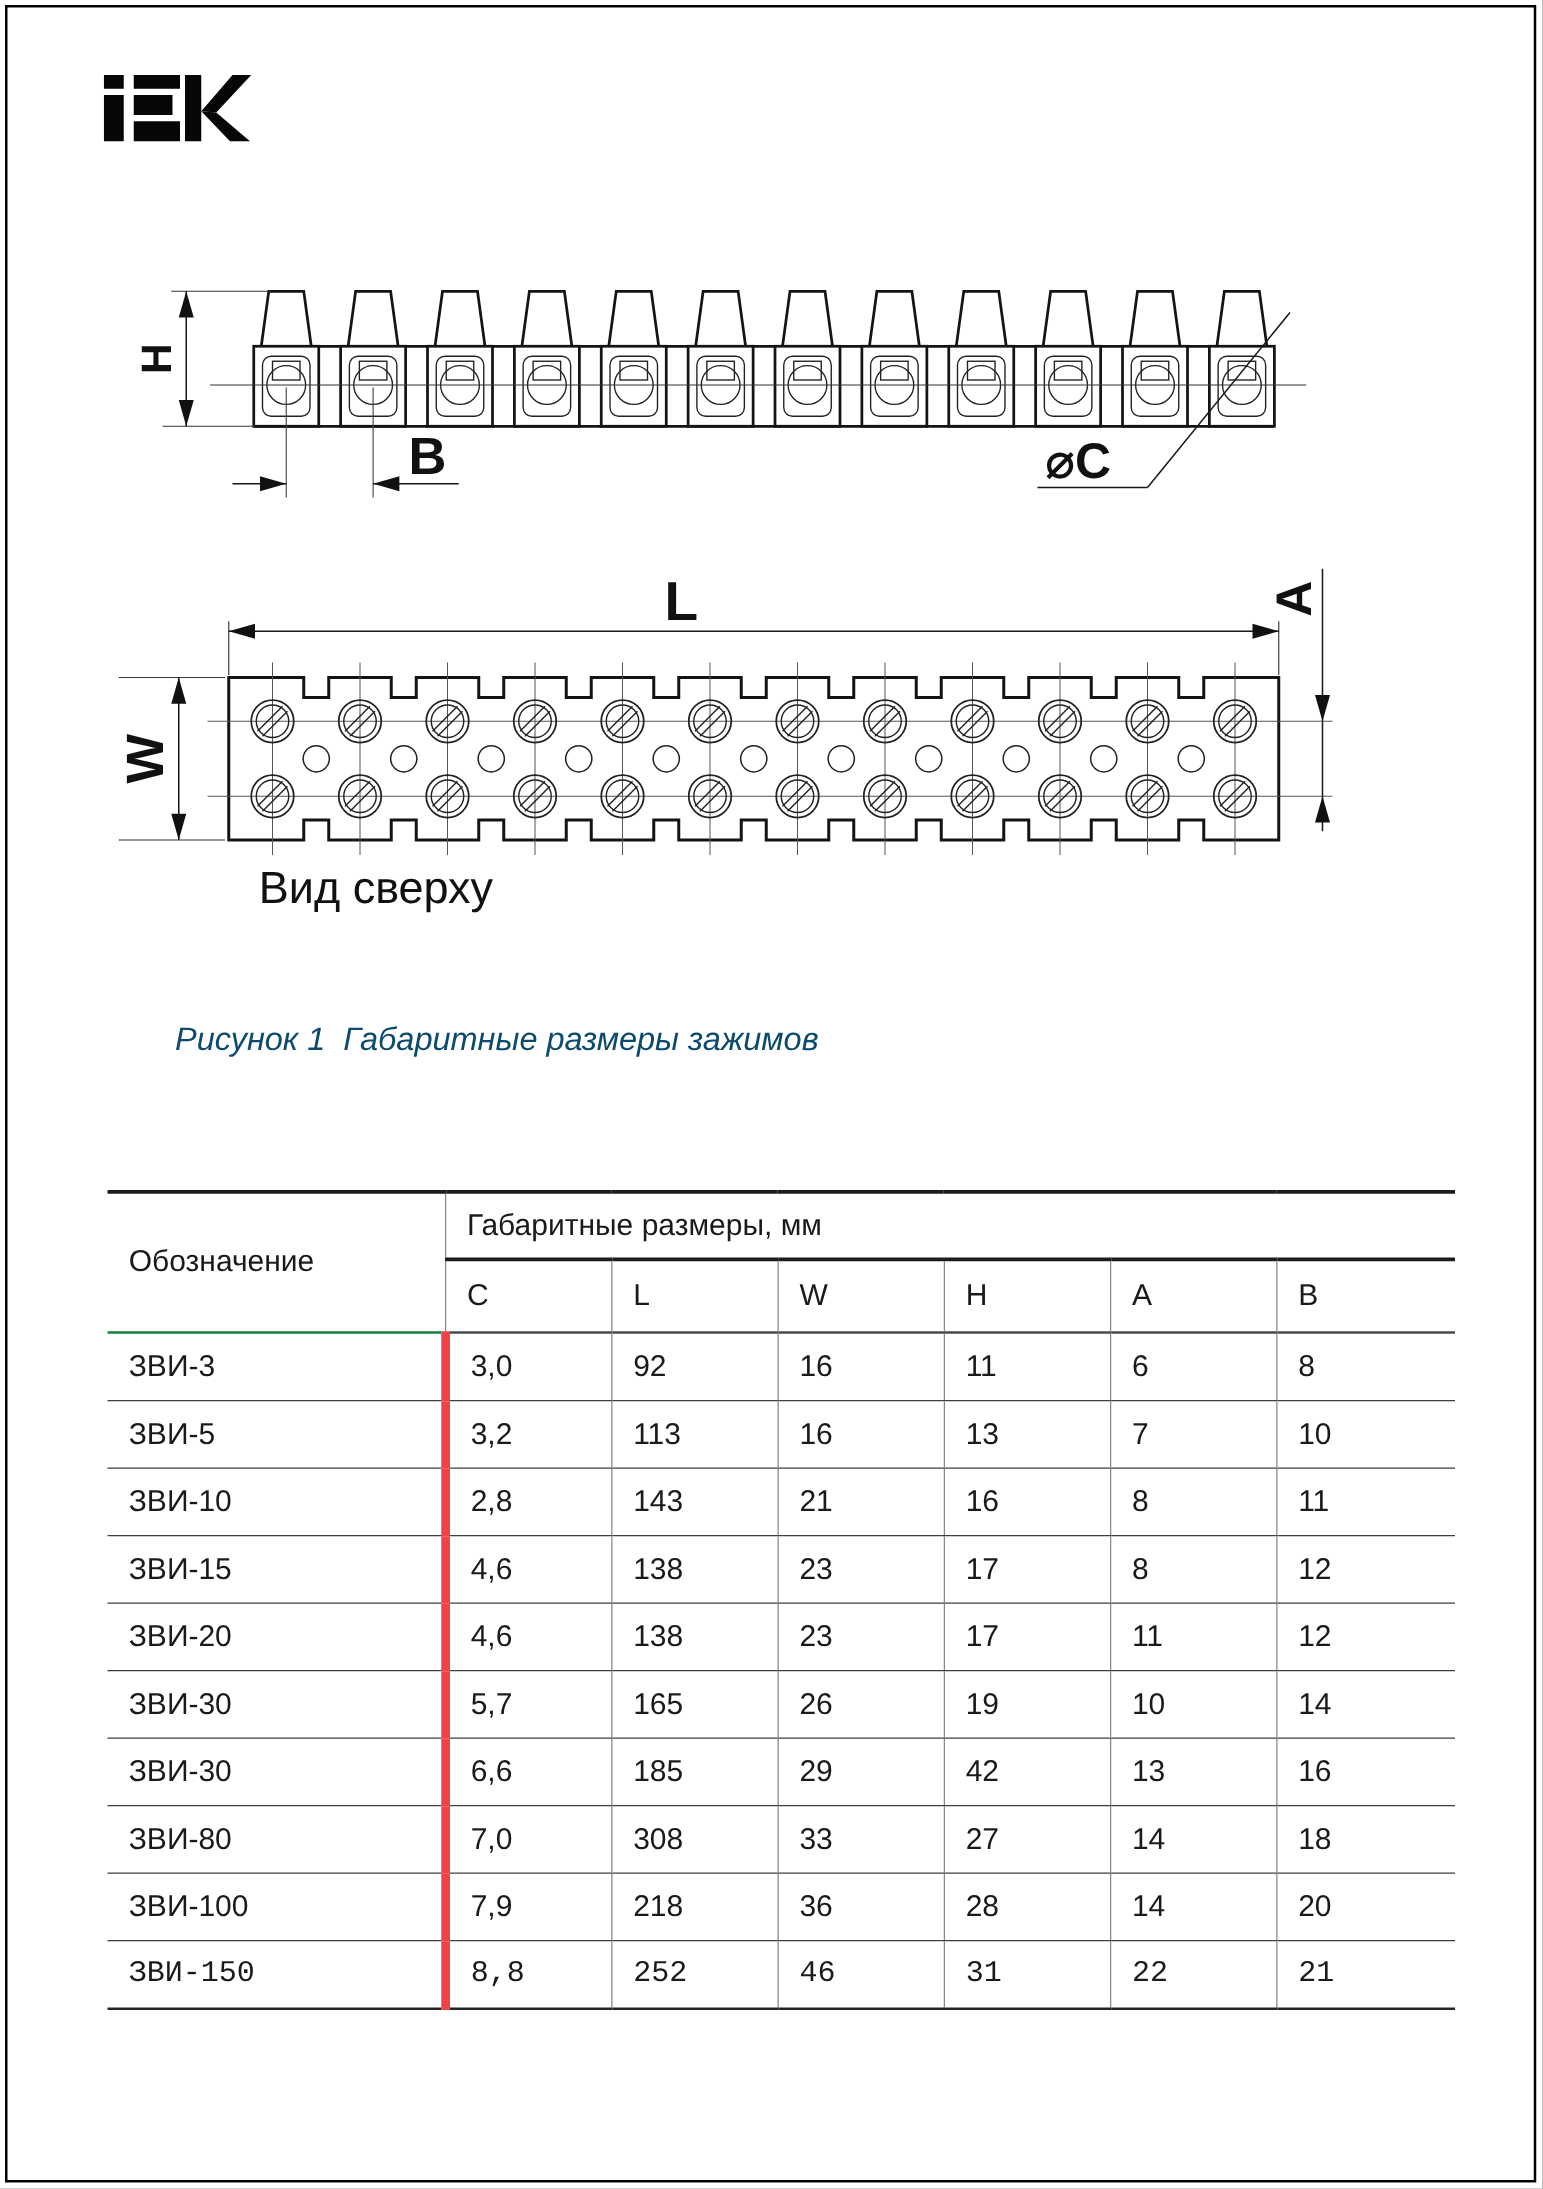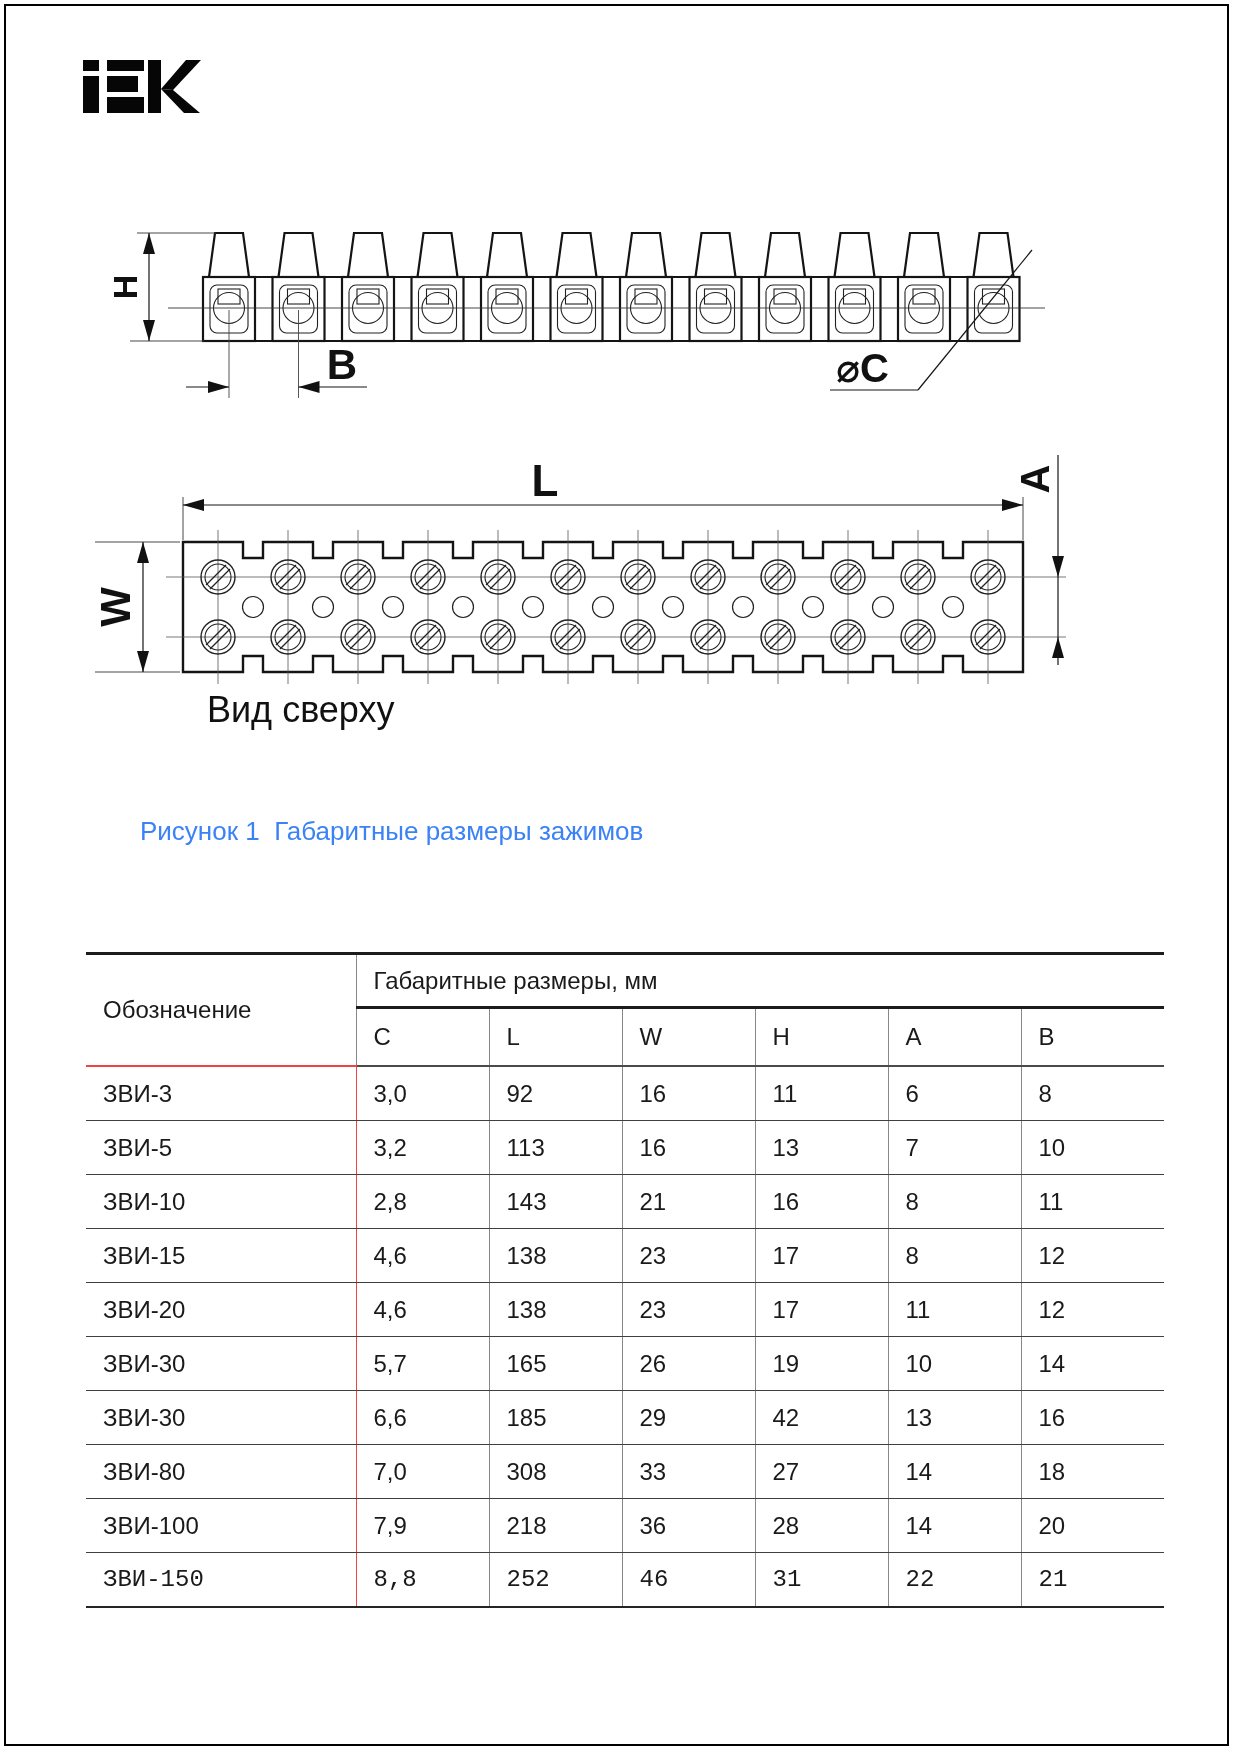--- a/index.html
+++ b/index.html
@@ -15,37 +15,37 @@
     position:absolute;left:4px;top:4px;right:5px;bottom:5px;
     border:2px solid #000;
     pointer-events:none;
   }
   .logo{position:absolute;left:83px;top:60px;}
   .drawing{position:absolute;left:0;top:0;}
   .drawing text{font-family:"Liberation Sans","DejaVu Sans",sans-serif;fill:#111;}
   .dimletter{font-weight:bold;}
   .caption{
     position:absolute;left:140px;top:816px;
-    font-size:26px;white-space:pre;color:#3b82f6;
+    font-size:26px;white-space:pre;color:#0c4a6e;font-style:italic;
   }
   table.dims{
     position:absolute;left:86px;top:952px;
     width:1078px;
     border-collapse:collapse;table-layout:fixed;
     font-size:24px;color:#1a1a1a;
   }
   table.dims th,table.dims td{
     font-weight:normal;text-align:left;vertical-align:middle;
     padding:0 0 0 17px;overflow:hidden;white-space:nowrap;
   }
   table.dims thead th{border-top:3px solid #1c1c1c;}
-  th.design{padding-left:12px;border-right:1px solid #888;border-bottom:2px solid #ef4444;}
+  th.design{padding-left:12px;border-right:1px solid #888;border-bottom:2px solid #15803d;}
   th.group{height:51px;border-bottom:2px solid #777;}
   tr.subhead th{height:56px;border-bottom:2px solid #4a4a4a;}
-  td.rowlabel{padding-left:12px;border-right:1px solid #ef4444;}
+  td.rowlabel{padding-left:12px;border-right:7px solid #ef4444;}
   .vsep{border-left:1px solid #888;}
   tbody td{height:53px;border-bottom:1px solid #3f3f3f;}
   tbody tr:last-child td{border-bottom:2px solid #242424;font-family:Liberation Mono, monospace;}
 </style>
 </head>
 <body>
 
 <div class="page">
   <div class="frame"></div>
 

